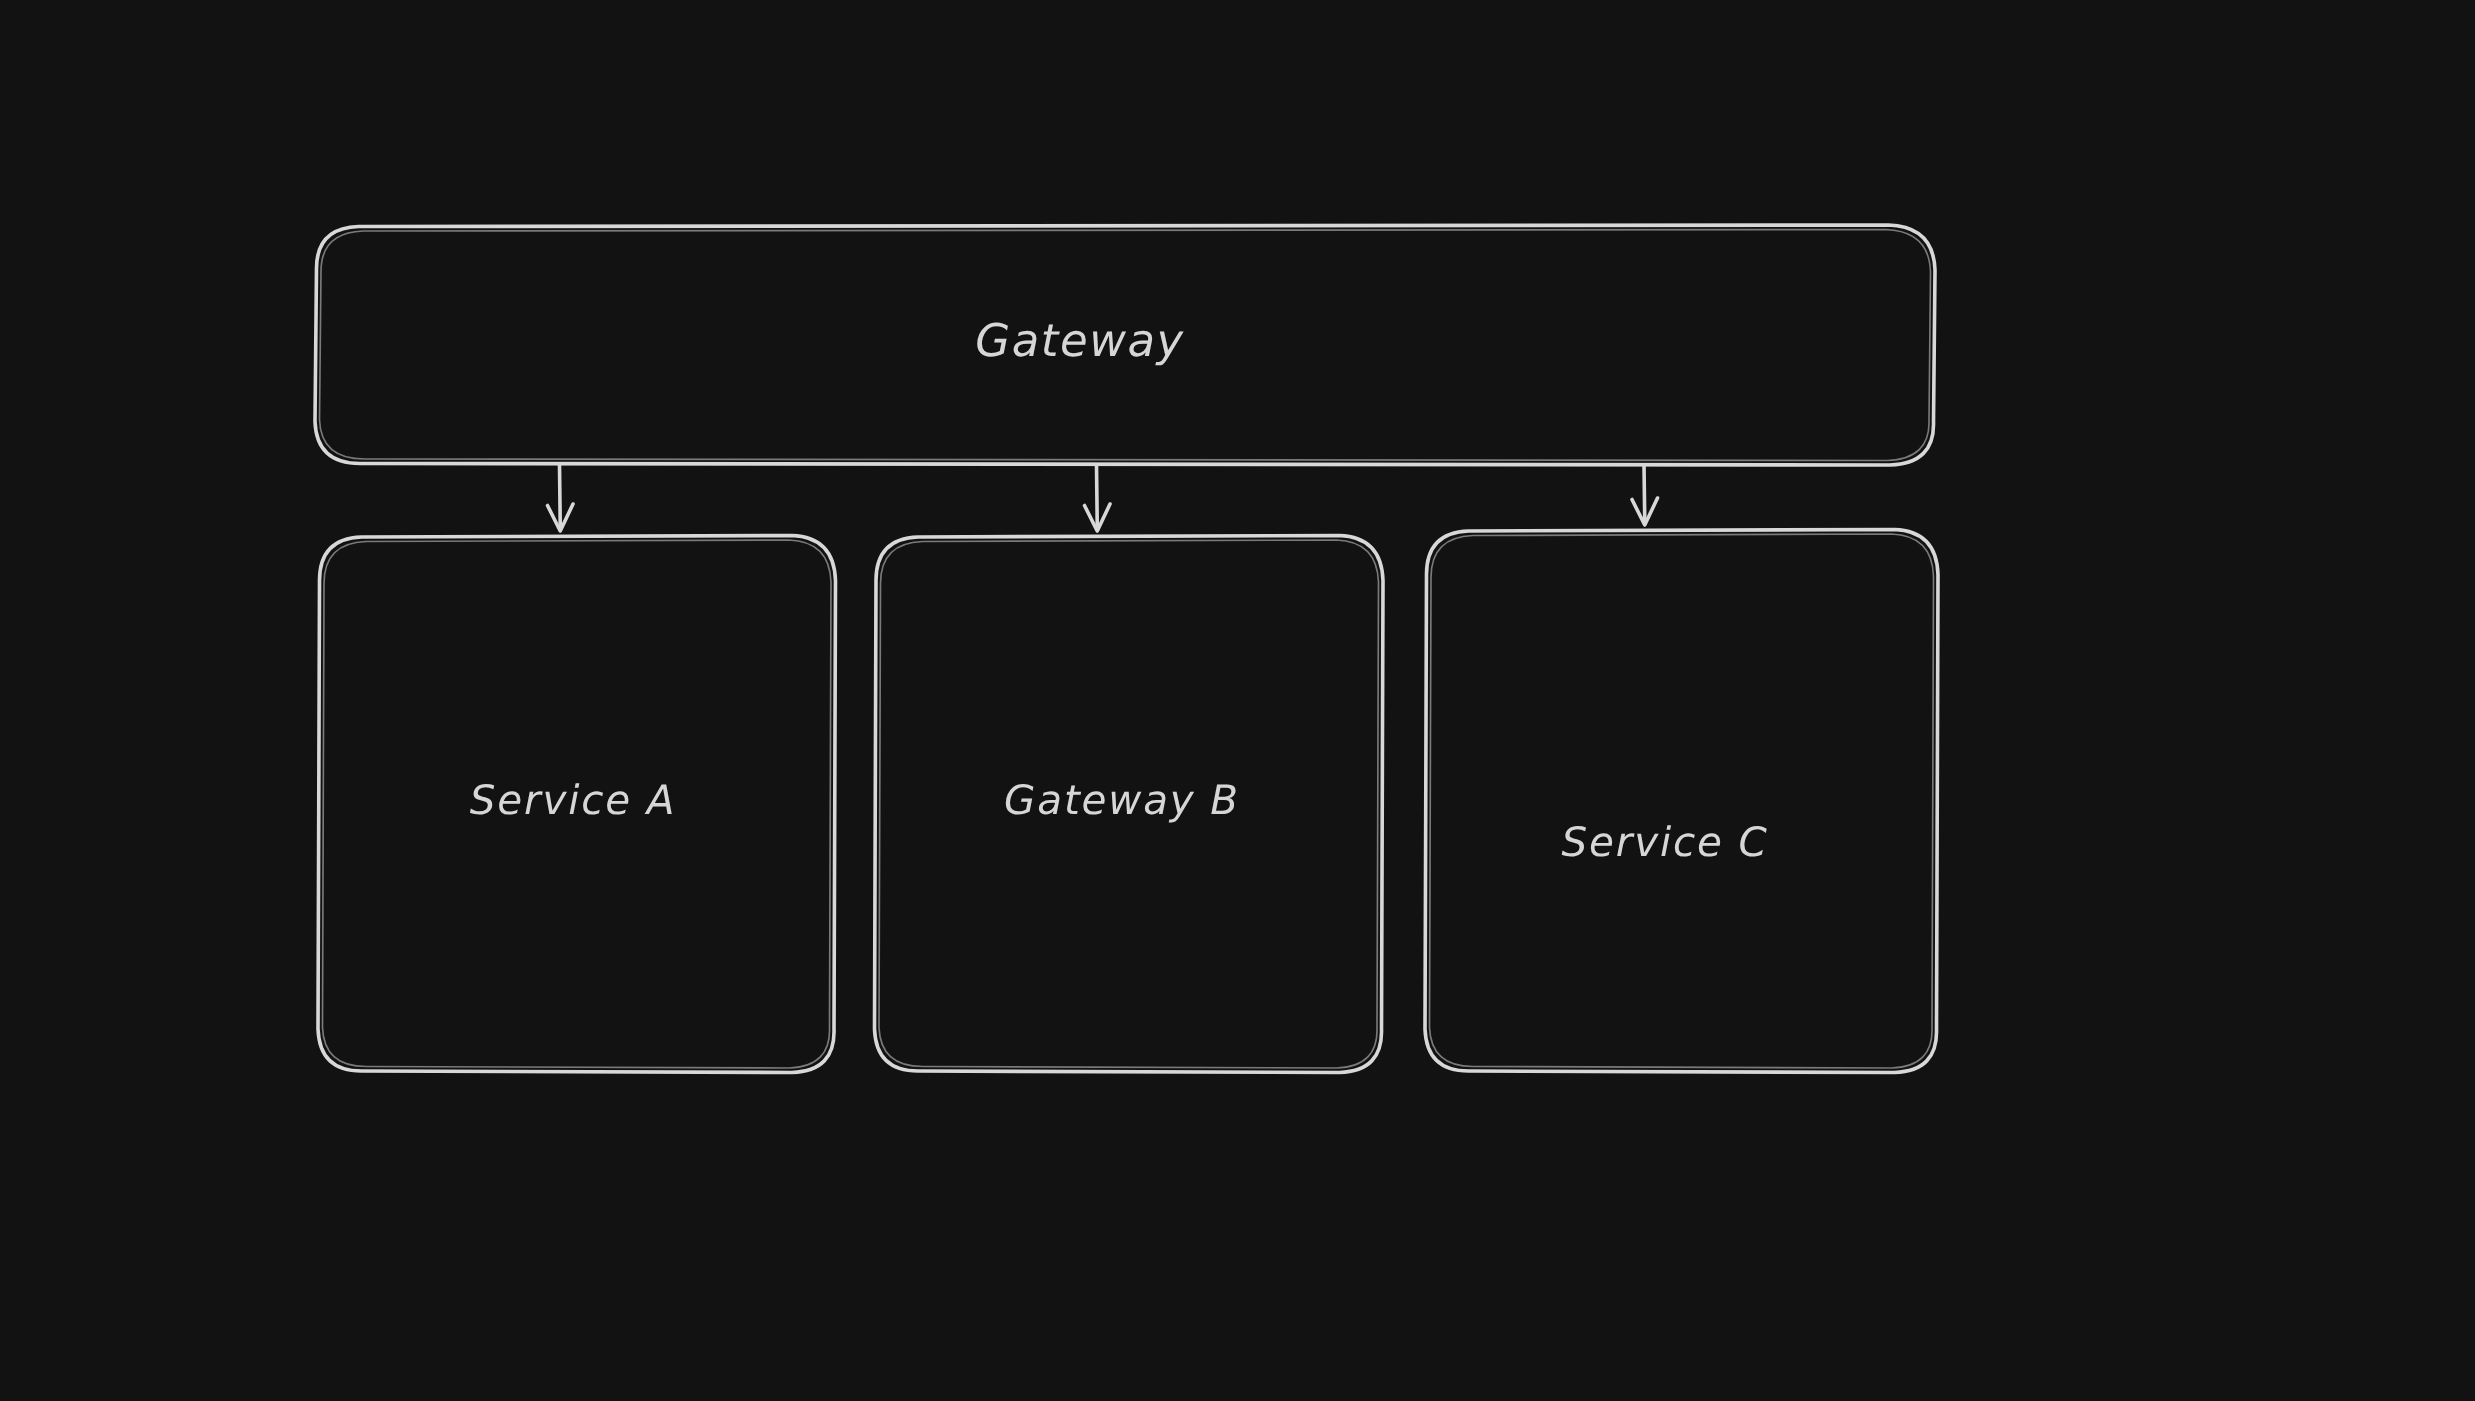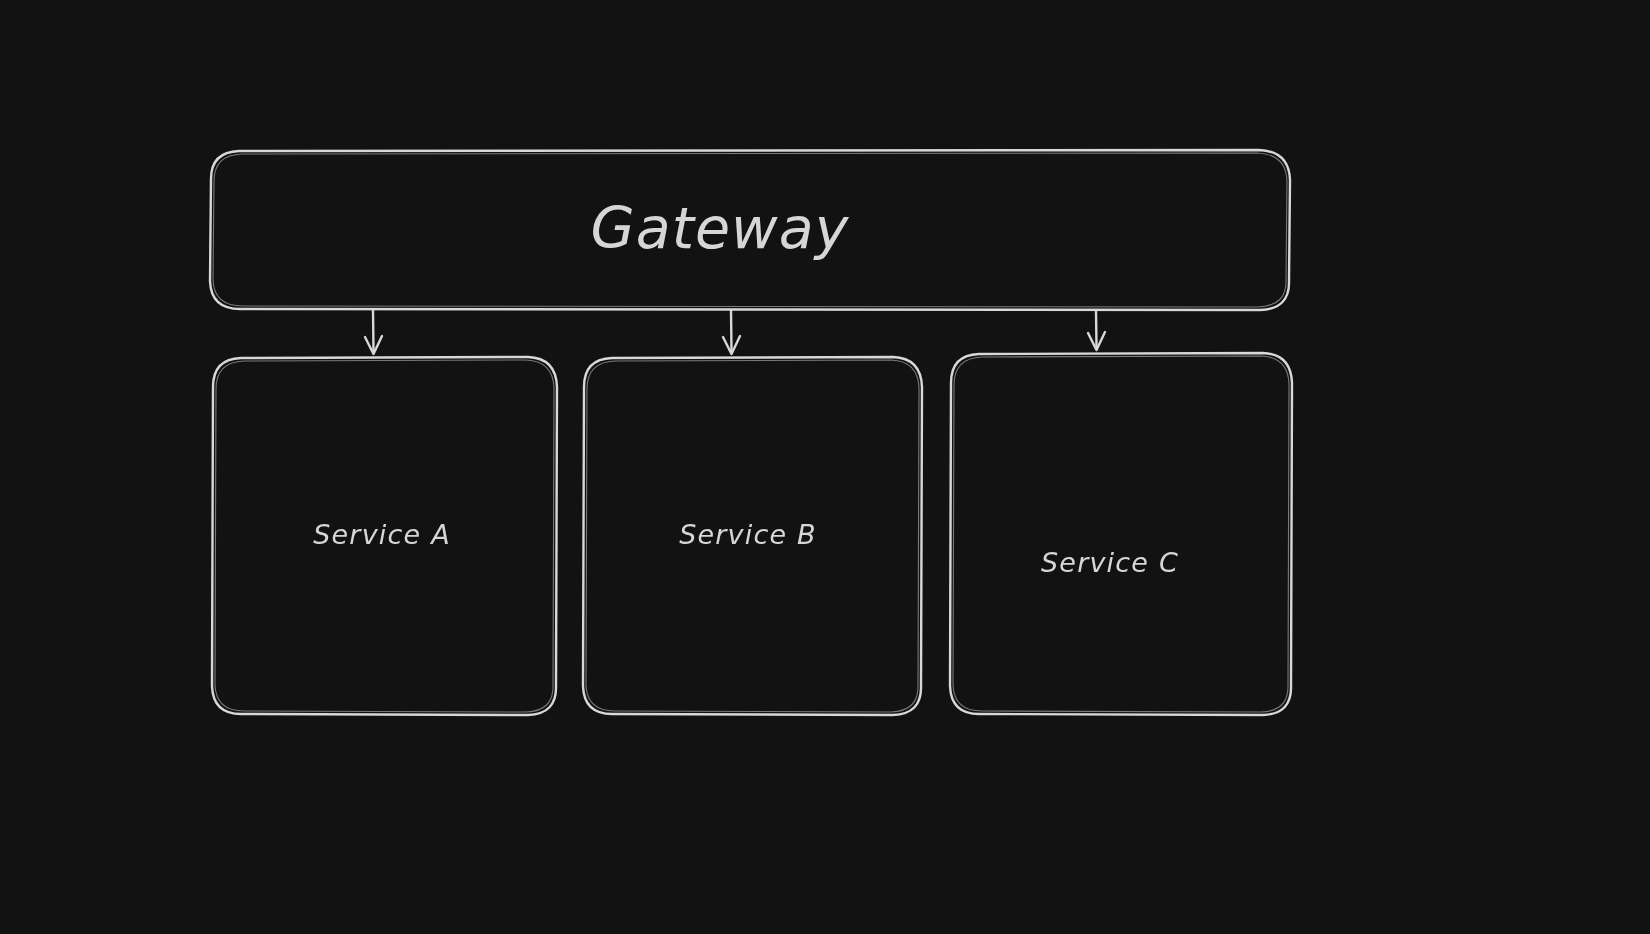--- a/index.html
+++ b/index.html
@@ -34,21 +34,21 @@
     font-style: italic;
     font-weight: 400;
     white-space: nowrap;
     text-align: center;
     letter-spacing: 0.5px;
     -webkit-font-smoothing: antialiased;
     transform: translate(-50%, -50%);
     pointer-events: none;
   }
   .gateway-label {
-    font-size: 57px;
+    font-size: 30px;
     letter-spacing: 1px;
   }
   .service-label {
     font-size: 27px;
     letter-spacing: 1.2px;
   }
 </style>
 </head>
 <body>
 
@@ -98,17 +98,17 @@
       <path d="M 1096,310 L 1096.5,347" fill="none" stroke="#d8d8d8" stroke-width="2.4" stroke-linecap="round"></path>
       <path d="M 1088,333 L 1096.5,350 L 1105,332" fill="none" stroke="#d8d8d8" stroke-width="2.4" stroke-linecap="round" stroke-linejoin="round"></path>
     </g>
 
   </svg>
 
   <div class="node-label gateway-label" style="left:720px; top:228px;">Gateway</div>
 
   <div class="node-label service-label" style="left:382px; top:534px;">Service A</div>
 
-  <div class="node-label service-label" style="left:748px; top:534px;">Service B</div>
+  <div class="node-label service-label" style="left:748px; top:534px;">Gateway B</div>
 
   <div class="node-label service-label" style="left:1110px; top:534px;margin-top:28px;">Service C</div>
 
 </div>
 
 </body></html>

